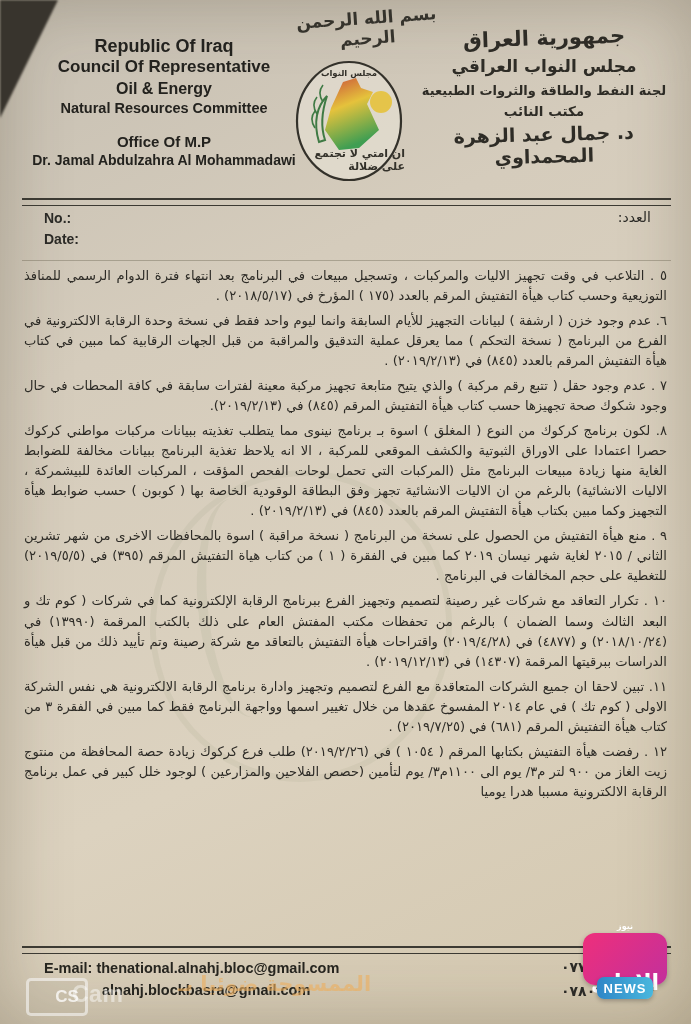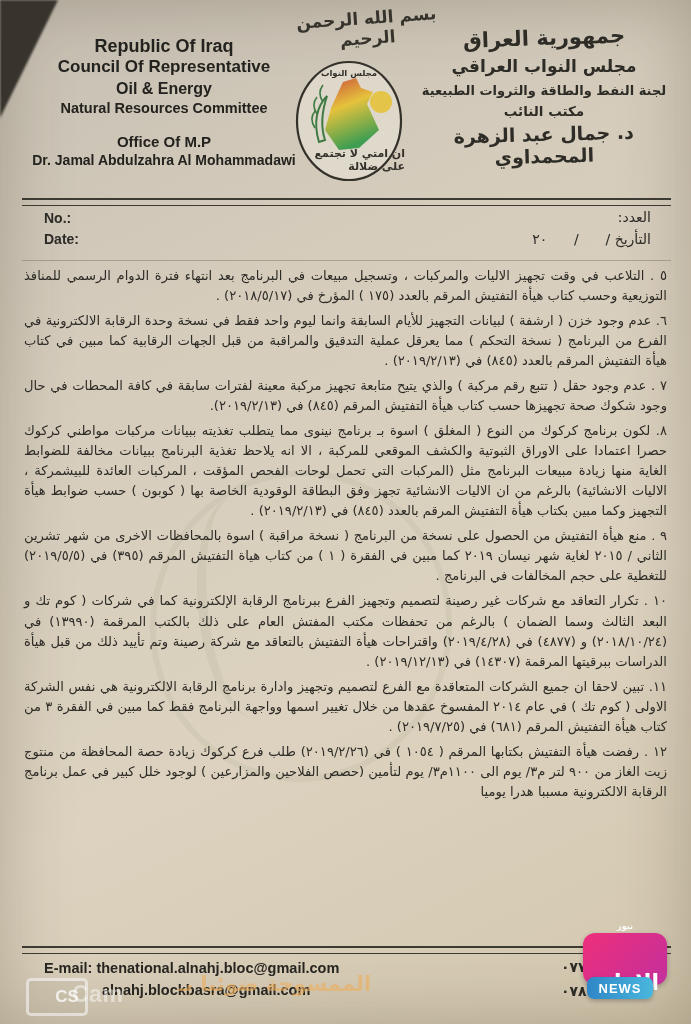--- a/index.html
+++ b/index.html
@@ -73,21 +73,21 @@
   
   .news{position:absolute;right:24px;top:933px;width:88px;height:72px;}
   .news .tile{position:absolute;right:0;top:0;width:84px;height:52px;border-radius:12px;
               background:linear-gradient(135deg,#ee2f7b 0%,#d register,#c2309c 100%);
               background:linear-gradient(135deg,#ee2f7b 0%,#c2309c 100%);
               display:flex;flex-direction:column;align-items:center;justify-content:center;
               color:#fff;box-shadow:0 2px 5px rgba(0,0,0,.25);gap:40px;}
   .news .small{font-size:8px;font-weight:bold;line-height:1;}
   .news .main{font-size:22px;font-weight:bold;line-height:1.05;
               font-family:"DejaVu Sans",sans-serif;}
-  .news .banner{position:absolute;right:14px;top:44px;width:66px;height:22px;
+  .news .banner{position:absolute;right:14px;top:44px;width:56px;height:22px;
                 border-radius:7px;background:linear-gradient(90deg,#2f86c7,#49b7dd);
                 color:#fff;font-family:"Liberation Sans",sans-serif;font-weight:bold;
                 font-size:13px;letter-spacing:1px;display:flex;align-items:center;
                 justify-content:center;box-shadow:0 2px 4px rgba(0,0,0,.25);}
   
   .emb-top{position:absolute;top:10px;width:100%;text-align:center;font-size:8.5px;
            font-weight:bold;color:#33312a;direction:rtl;}
   .emb-bot{position:absolute;bottom:11px;width:100%;text-align:right;font-size:11px;
            font-weight:bold;color:#33312a;direction:rtl;}
 </style>
@@ -139,24 +139,20 @@
   </div>
 
   <div class="rule-double rule-top"></div>
 
   <div class="ref-en">
     <div>No.:</div>
     <div>Date:</div>
   </div>
   <div class="ref-ar">
     <div>العدد:</div>
-    <div>
-      <span>التأريخ</span>
-      <span class="pre">/      /      ٢٠</span>
-    </div>
   </div>
   <div class="rule-mid-thin"></div>
 
   <div class="body-text">
     <p>٥ . التلاعب في وقت تجهيز الاليات والمركبات ، وتسجيل مبيعات في البرنامج بعد انتهاء فترة الدوام الرسمي للمنافذ التوزيعية وحسب كتاب هيأة التفتيش المرقم بالعدد (١٧٥ ) المؤرخ في (٢٠١٨/٥/١٧) .</p>
     <p>٦. عدم وجود خزن ( ارشفة ) لبيانات التجهيز للأيام السابقة وانما ليوم واحد فقط في نسخة وحدة الرقابة الالكترونية في الفرع من البرنامج ( نسخة التحكم )  مما يعرقل عملية التدقيق والمراقبة من قبل الجهات الرقابية كما مبين في كتاب هيأة التفتيش المرقم بالعدد (٨٤٥) في (٢٠١٩/٢/١٣) .</p>
     <p>٧ . عدم وجود حقل ( تتبع رقم مركبة ) والذي يتيح متابعة تجهيز مركبة معينة لفترات سابقة في كافة المحطات في حال وجود شكوك صحة تجهيزها حسب كتاب هيأة التفتيش المرقم (٨٤٥) في (٢٠١٩/٢/١٣).</p>
     <p>٨. لكون برنامج كركوك من النوع ( المغلق ) اسوة بـ برنامج نينوى مما يتطلب تغذيته ببيانات مركبات مواطني كركوك حصرا اعتمادا على الاوراق الثبوتية والكشف الموقعي للمركبة ، الا انه يلاحظ تغذية البرنامج  ببيانات مخالفة  للضوابط الغاية منها زيادة مبيعات البرنامج مثل (المركبات التي تحمل لوحات الفحص المؤقت ، المركبات العائدة للبيشمركة ، الاليات الانشائية) بالرغم من ان الاليات الانشائية تجهز وفق البطاقة الوقودية الخاصة بها ( كوبون ) حسب ضوابط هيأة التجهيز وكما مبين بكتاب هيأة التفتيش المرقم بالعدد (٨٤٥) في (٢٠١٩/٢/١٣) .</p>
     <p>٩ . منع هيأة التفتيش من الحصول على نسخة من البرنامج ( نسخة مراقبة )  اسوة بالمحافظات الاخرى من شهر تشرين الثاني / ٢٠١٥ لغاية شهر نيسان ٢٠١٩ كما مبين في الفقرة ( ١ ) من كتاب هياة التفتيش المرقم (٣٩٥) في (٢٠١٩/٥/٥)  للتغطية على حجم المخالفات في البرنامج .</p>
     <p>١٠ . تكرار التعاقد مع شركات غير رصينة لتصميم وتجهيز  الفرع ببرنامج الرقابة الإلكترونية كما في شركات ( كوم تك و البعد الثالث وسما الضمان ) بالرغم من تحفظات مكتب المفتش العام على ذلك بالكتب المرقمة (١٣٩٩٠) في (٢٠١٨/١٠/٢٤) و (٤٨٧٧) في (٢٠١٩/٤/٢٨) واقتراحات هيأة التفتيش بالتعاقد مع شركة رصينة وتم تأييد ذلك من قبل هيأة الدراسات ببرقيتها المرقمة (١٤٣٠٧) في (٢٠١٩/١٢/١٣) .</p>

